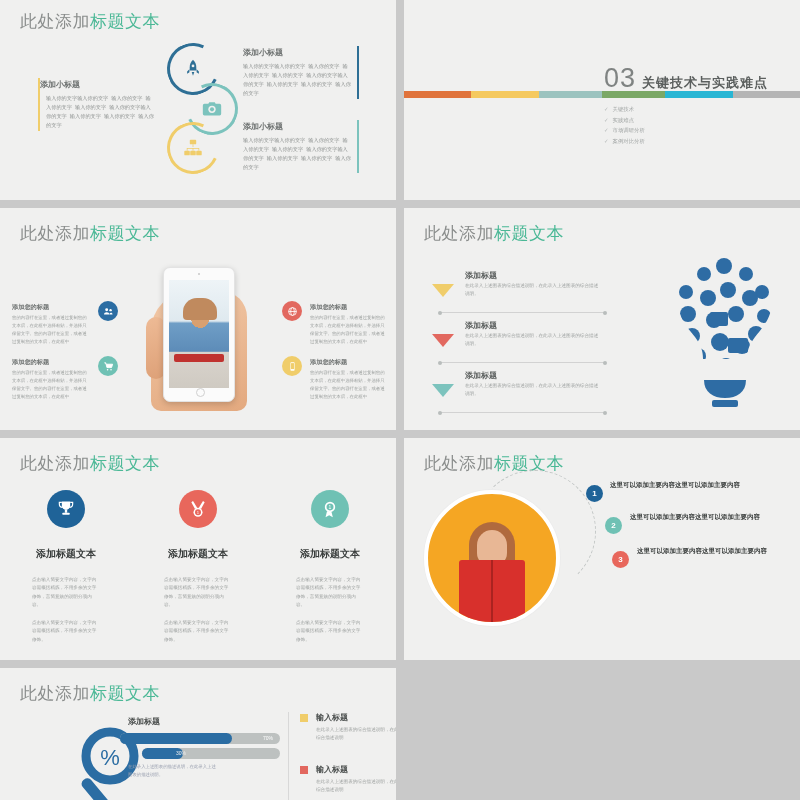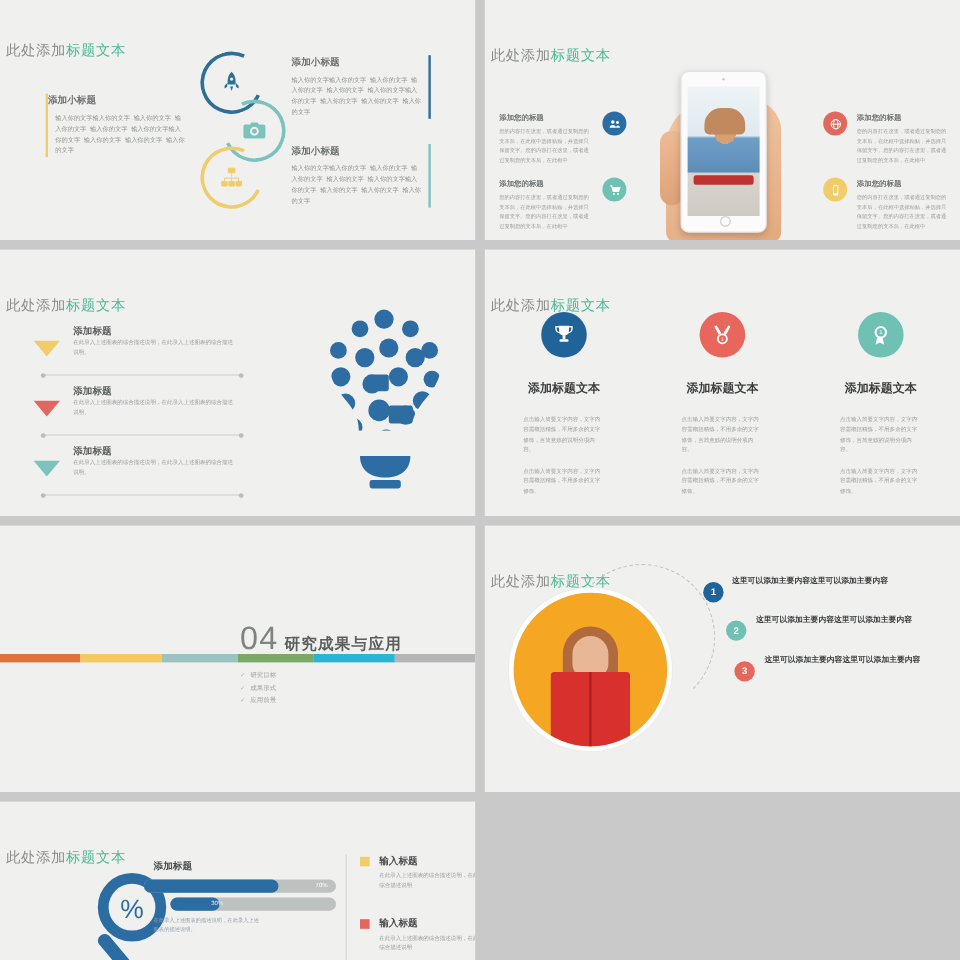--- a/index.html
+++ b/index.html
@@ -19,22 +19,22 @@
   }
   .slide{
     position:relative;overflow:hidden;
     background:#f0f0ef;
     box-sizing:border-box;
   }
   .slide.sec{background:#f0f0ef;}
 
   
   .ttl{
-    position:absolute;left:5px;top:10px;
-    font-size:12px;letter-spacing:.5px;white-space:nowrap;margin-top:24px;
+    position:absolute;left:20px;top:10px;
+    font-size:17px;letter-spacing:.5px;white-space:nowrap;
   }
   .ttl .g{color:#8a8d8c;}
   .ttl .c{color:#4bb896;}
   .ttl-2{top:14px;}
 
   
   .rings{position:absolute;left:0;top:0;right:0;bottom:0;}
   .ring{
     position:absolute;width:52px;height:52px;border-radius:50%;
     box-sizing:border-box;
@@ -225,20 +225,38 @@
     <div class="blk rt1">
       <b>添加小标题</b>
       <span>输入你的文字输入你的文字 输入你的文字 输入你的文字 输入你的文字 输入你的文字输入你的文字 输入你的文字 输入你的文字 输入你的文字</span>
     </div>
     <div class="blk rt2">
       <b>添加小标题</b>
       <span>输入你的文字输入你的文字 输入你的文字 输入你的文字 输入你的文字 输入你的文字输入你的文字 输入你的文字 输入你的文字 输入你的文字</span>
     </div>
   </div>
 
+  <div class="slide sec">
+    <div class="secbar" style="top:91px">
+      <i style="width:17%;background:#e0733c"></i>
+      <i style="width:17%;background:#f5c95f"></i>
+      <i style="width:16%;background:#9cc3bf"></i>
+      <i style="width:16%;background:#7ba866"></i>
+      <i style="width:17%;background:#29b6d4"></i>
+      <i style="width:17%;background:#b5b5b5"></i>
+    </div>
+    <div class="secnum" style="left:200px;top:63px">03</div>
+    <div class="sectitle" style="left:238px;top:74px">关键技术与实践难点</div>
+    <div class="seclist" style="left:200px;top:104px">
+      <div>关键技术</div>
+      <div>实践难点</div>
+      <div>市场调研分析</div>
+      <div>案例对比分析</div>
+    </div>
+  </div>
 
   <div class="slide">
     <div class="ttl ttl-2">
       <span class="g">此处添加</span><span class="c">标题文本</span>
     </div>
 
     <div class="tabletwrap">
       <div class="hand"></div>
       <div class="pad">
         <div class="padcam"></div>
@@ -402,37 +420,20 @@
               <path d="M8.4 14.6 6.6 22l4.4-2.4L15.4 22l-1.8-7.4z"></path>
             </svg>
         </div>
         <h4>添加标题文本</h4>
         <p>点击输入简要文字内容，文字内容需概括精炼，不用多余的文字修饰，言简意赅的说明分项内容。</p>
         <p>点击输入简要文字内容，文字内容需概括精炼，不用多余的文字修饰。</p>
       </div>
     </div>
   </div>
 
-  <div class="slide sec">
-    <div class="secbar" style="top:107px">
-      <i style="width:17%;background:#e0733c"></i>
-      <i style="width:17%;background:#f5c95f"></i>
-      <i style="width:16%;background:#9cc3bf"></i>
-      <i style="width:16%;background:#7ba866"></i>
-      <i style="width:17%;background:#29b6d4"></i>
-      <i style="width:17%;background:#b5b5b5"></i>
-    </div>
-    <div class="secnum" style="left:200px;top:79px">04</div>
-    <div class="sectitle" style="left:237px;top:90px">研究成果与应用</div>
-    <div class="seclist" style="left:200px;top:120px">
-      <div>研究目标</div>
-      <div>成果形式</div>
-      <div>应用前景</div>
-    </div>
-  </div>
 
   <div class="slide">
     <div class="ttl ttl-2">
       <span class="g">此处添加</span><span class="c">标题文本</span>
     </div>
 
     <div class="dash"></div>
     <div class="photoc">
       <div class="head"></div>
       <div class="face"></div>

